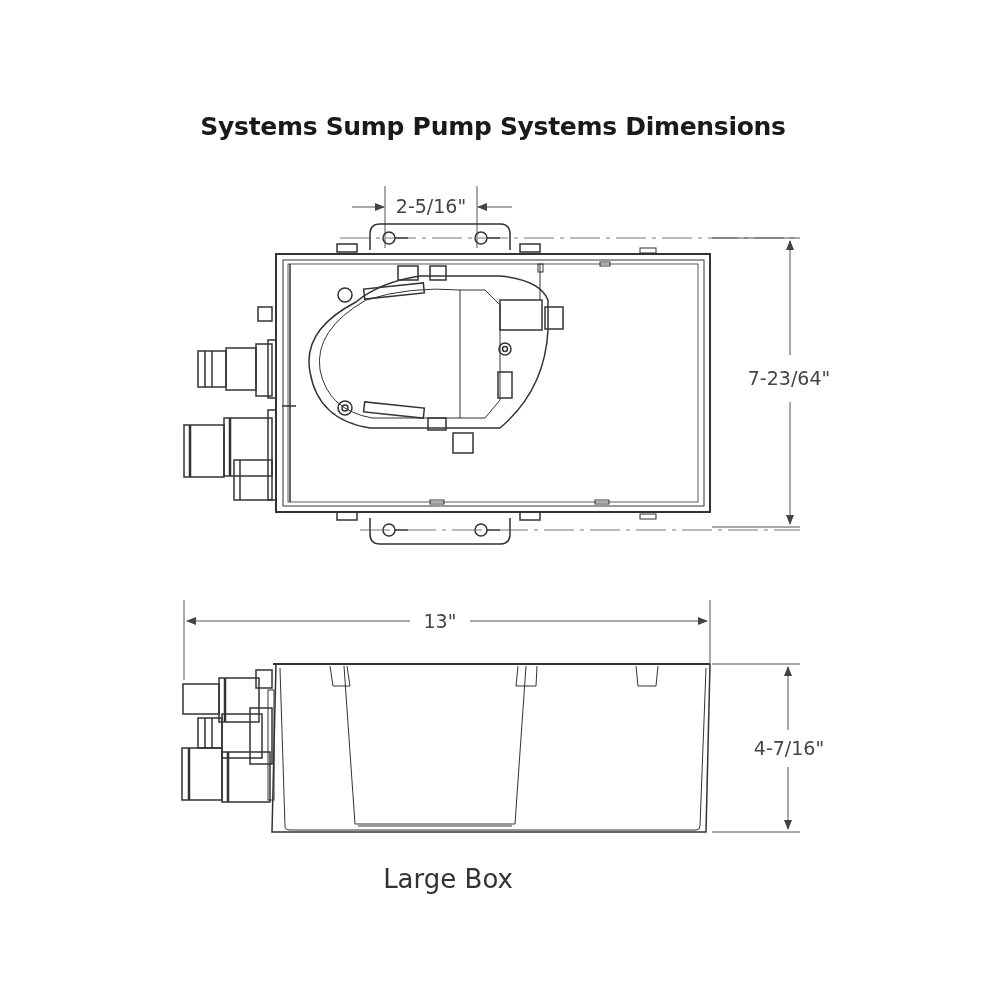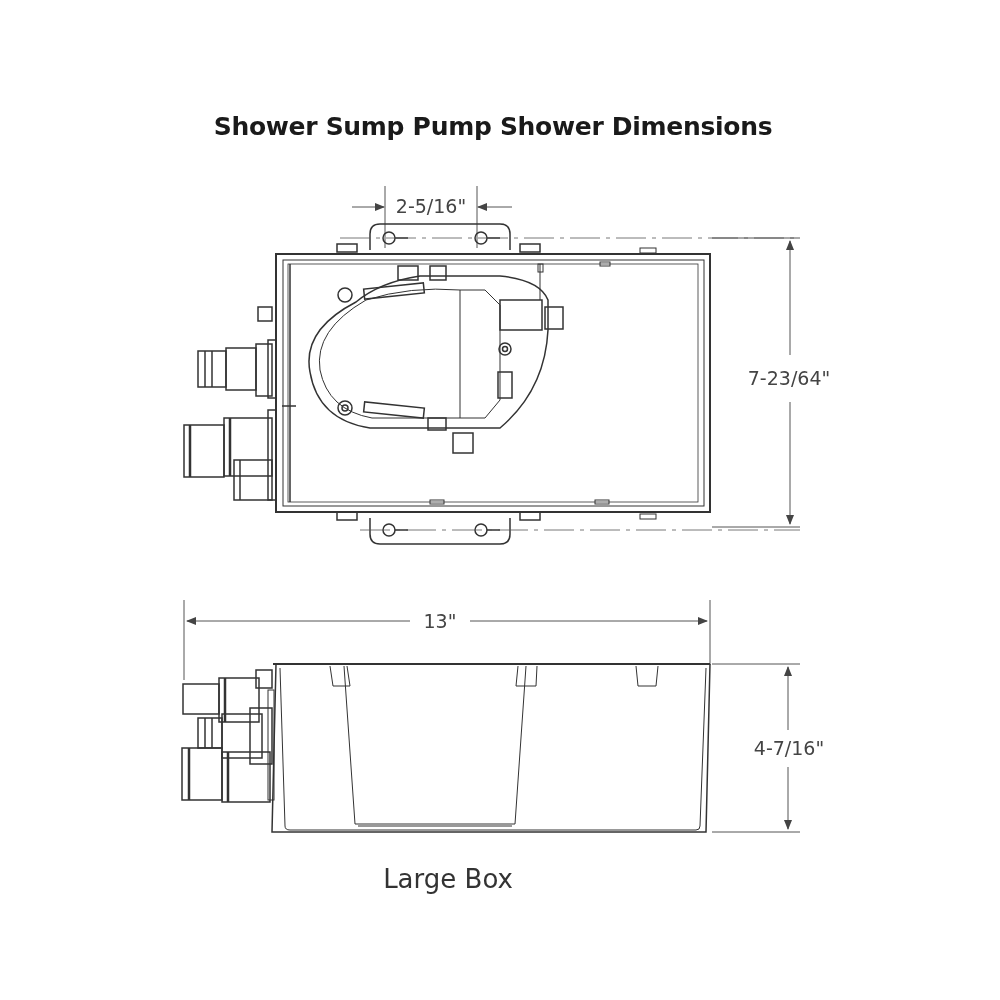--- a/index.html
+++ b/index.html
@@ -5,21 +5,21 @@
   html, body { margin: 0; padding: 0; background: #ffffff; }
   body { width: 1000px; height: 1000px; position: relative; overflow: hidden; font-family: "DejaVu Sans", sans-serif; }
   .title { position: absolute; left: 0; top: 112px; width: 986px; text-align: center; font-family: "DejaVu Sans", sans-serif; font-weight: bold; font-size: 25px; color: #1a1a1a; letter-spacing: -0.3px; }
   svg.drawing { position: absolute; left: 0; top: 0; }
   .dimtext { font-family: "DejaVu Sans", sans-serif; fill: #444; font-size: 19px; }
   .caption { position: absolute; left: 0; top: 864px; width: 896px; text-align: center; font-family: "DejaVu Sans", sans-serif; font-size: 26px; color: #333; }
 </style>
 </head>
 <body>
 
-<div class="title">Shower Sump Pump Shower Dimensions</div>
+<div class="title">Systems Sump Pump Systems Dimensions</div>
 
 <svg class="drawing" width="1000" height="1000" viewBox="0 0 1000 1000">
   <defs>
     <marker id="arrow" markerWidth="10" markerHeight="8" refX="9" refY="4" orient="auto-start-reverse">
       <path d="M0,0 L10,4 L0,8 Z" fill="#444"></path>
     </marker>
   </defs>
 
   <g stroke="#333" fill="none" stroke-width="1.5">
 

